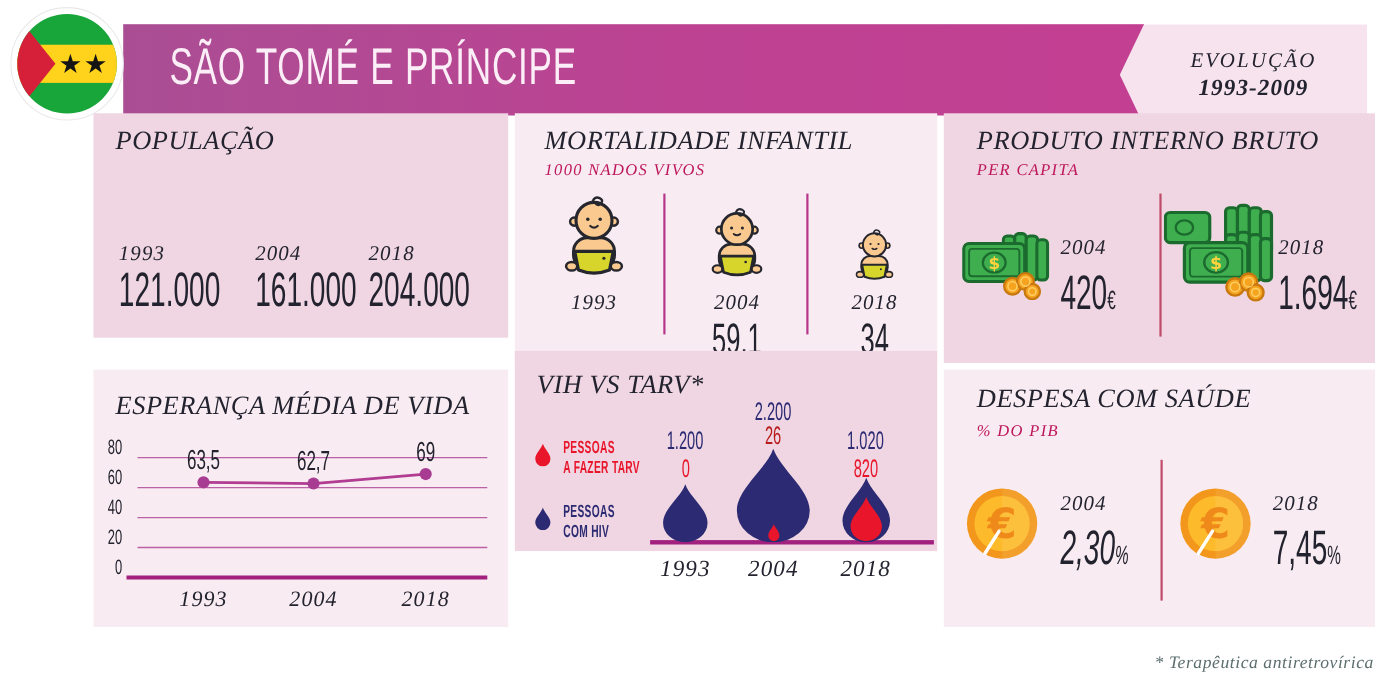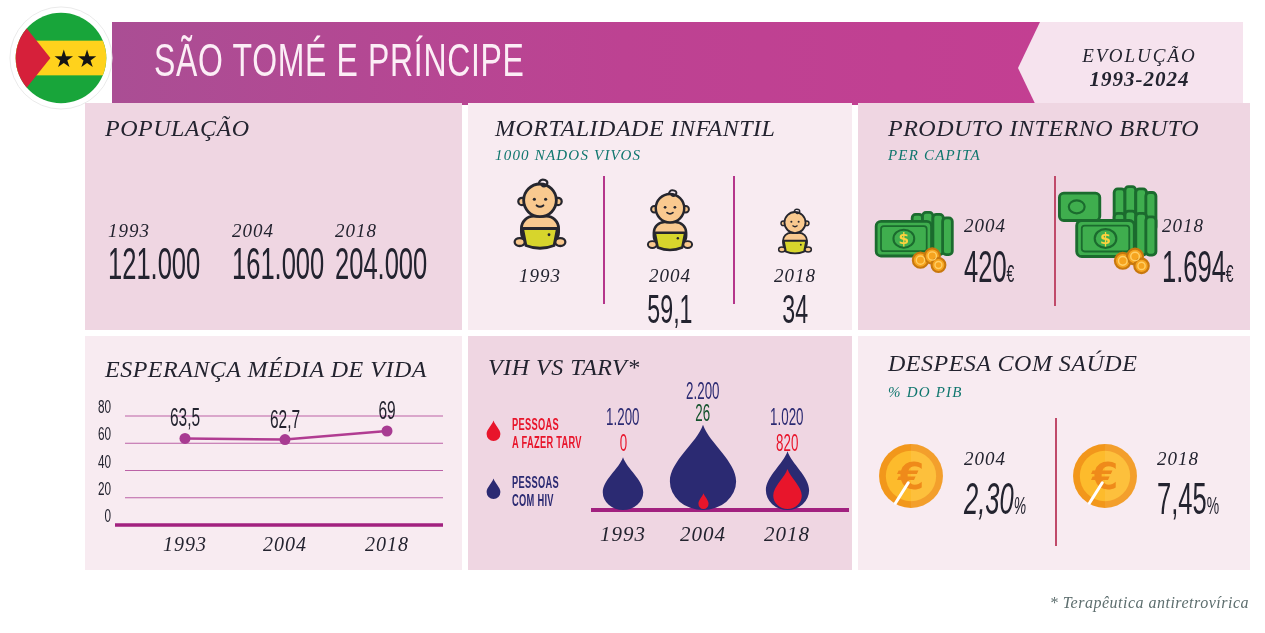--- a/index.html
+++ b/index.html
@@ -16,21 +16,21 @@
           display:flex;flex-direction:column;justify-content:center;align-items:center;padding-left:18px;box-sizing:border-box;}
   .ribbon-l1{font:italic 19px "Liberation Serif",serif;letter-spacing:2px;color:#23232f;}
   .ribbon-l2{font:italic 700 21px "Liberation Serif",serif;letter-spacing:1px;color:#23232f;}
   .flag-wrap{position:absolute;left:8px;top:5px;width:106px;height:106px;}
   
   .panel{position:absolute;}
   .bg-dark{background:#efd6e2;}
   .bg-light{background:#f8ebf1;}
   .ptitle{position:absolute;font:italic 24px "Liberation Serif",serif;letter-spacing:.5px;
           color:#23232f;white-space:nowrap;}
-  .psub{position:absolute;font:italic 15px "Liberation Serif",serif;letter-spacing:1.2px;color:#0f766e;white-space:nowrap;}
+  .psub{position:absolute;font:italic 15px "Liberation Serif",serif;letter-spacing:1.2px;color:#be185d;white-space:nowrap;}
   .pyear{font:italic 19px "Liberation Serif",serif;letter-spacing:1px;color:#23232f;white-space:nowrap;}
   .bigv{font-size:44px;line-height:1;color:#23232f;white-space:nowrap;}
   .midv{font-size:40px;line-height:1;color:#23232f;white-space:nowrap;}
   .unit{font-size:24px;}
   .nX{display:inline-block;transform:scaleX(.58);white-space:nowrap;}
   .oL{transform-origin:0 100%;}
   .oC{transform-origin:50% 100%;}
   .abs{position:absolute;}
   .vline{position:absolute;width:2px;background:#b5368b;}
   .center120{width:120px;text-align:center;}
@@ -43,40 +43,40 @@
 </head>
 <body>
 
 <div class="stage">
 
   <div class="banner">
     <span class="banner-title">SÃO TOMÉ E PRÍNCIPE</span>
   </div>
   <div class="ribbon">
     <span class="ribbon-l1">EVOLUÇÃO</span>
-    <span class="ribbon-l2">1993-2024</span>
+    <span class="ribbon-l2">1993-2009</span>
   </div>
   <div class="flag-wrap">
     <svg width="106" height="106" viewBox="0 0 110 110">
       <circle cx="55" cy="55" r="53" fill="#ffffff"></circle>
       <circle cx="55" cy="55" r="53" fill="none" stroke="#e9e9e9" stroke-width="1"></circle>
       <clipPath id="fc">
           <circle cx="55" cy="55" r="47"></circle>
         </clipPath>
       <g clip-path="url(#fc)">
         <rect width="110" height="110" fill="#18a53a"></rect>
         <rect y="37" width="110" height="36" fill="#ffd21c"></rect>
         <polygon points="0,0 44,55 0,110" fill="#d6203a"></polygon>
         <text x="58" y="64" text-anchor="middle" font-size="25" fill="#141414">★</text>
         <text x="82" y="64" text-anchor="middle" font-size="25" fill="#141414">★</text>
       </g>
     </svg>
   </div>
 
-  <div class="panel bg-dark" style="left:85px;top:103px;width:377px;height:227px;text-decoration:underline;">
+  <div class="panel bg-dark" style="left:85px;top:103px;width:377px;height:204px;text-decoration:underline;">
     <div class="ptitle" style="left:20px;top:12px;">POPULAÇÃO</div>
     <div class="abs" style="left:23px;top:117px;">
       <div class="pyear">1993</div>
       <div class="bigv"><span class="nX oL">121.000</span></div>
     </div>
     <div class="abs" style="left:147px;top:117px;">
       <div class="pyear">2004</div>
       <div class="bigv"><span class="nX oL">161.000</span></div>
     </div>
     <div class="abs" style="left:250px;top:117px;">
@@ -171,21 +171,21 @@
         <text x="100" y="165" text-anchor="middle" font-size="20" font-style="italic" letter-spacing="1" fill="#23232f" font-family="&quot;Liberation Serif&quot;,serif">1993</text>
         <circle cx="200" cy="53.57124999999999" r="5.5" fill="#a83b92"></circle>
         <text transform="translate(200 41.57124999999999) scale(.62 1)" text-anchor="middle" font-size="25" fill="#23232f" font-family="&quot;Liberation Sans&quot;,sans-serif">62,7</text>
         <text x="200" y="165" text-anchor="middle" font-size="20" font-style="italic" letter-spacing="1" fill="#23232f" font-family="&quot;Liberation Serif&quot;,serif">2004</text>
         <circle cx="302" cy="44.9875" r="5.5" fill="#a83b92"></circle>
         <text transform="translate(302 32.9875) scale(.62 1)" text-anchor="middle" font-size="25" fill="#23232f" font-family="&quot;Liberation Sans&quot;,sans-serif">69</text>
         <text x="302" y="165" text-anchor="middle" font-size="20" font-style="italic" letter-spacing="1" fill="#23232f" font-family="&quot;Liberation Serif&quot;,serif">2018</text>
       </svg>
   </div>
 
-  <div class="panel bg-dark" style="left:468px;top:336px;width:384px;height:234px;">
+  <div class="panel bg-dark" style="left:468px;top:319px;width:384px;height:182px;">
     <div class="ptitle" style="left:20px;top:18px;">VIH VS TARV*</div>
 
     <div class="abs" style="left:18px;top:80px;">
       <svg width="15" height="21" viewBox="0 0 100 140" preserveAspectRatio="none" style="position:absolute;left:0;top:4px;">
         <path d="M50 3 C 59 33, 96 62, 96 94 A 46 46 0 1 1 4 94 C 4 62, 41 33, 50 3 Z" fill="#e8152b"></path>
       </svg>
       <div class="leg-txt" style="margin-left:26px;color:#e8152b;">
         <span class="nX oL">PESSOAS</span><br>
         <span class="nX oL">A FAZER TARV</span>
       </div>
@@ -208,21 +208,21 @@
         <div class="vihlab" style="position: absolute; left: 105px; top: 70px; color: rgb(43, 42, 114);"><span class="nX oC">1.200</span></div>
         <div class="vihlab" style="position: absolute; left: 105px; top: 96px; color: rgb(232, 21, 43);"><span class="nX oC">0</span></div>
         <div class="vihyear" style="position: absolute; left: 95px; top: 186px;">1993</div>
         <div style="position: absolute; left: 199px; top: 87px;"><svg width="72" height="87" viewBox="0 0 100 140" preserveAspectRatio="none">
             <path d="M50 3 C 59 33, 96 62, 96 94 A 46 46 0 1 1 4 94 C 4 62, 41 33, 50 3 Z" fill="#2b2a72"></path>
           </svg></div>
         <div style="position: absolute; left: 229.5px; top: 157px;"><svg width="11" height="16" viewBox="0 0 100 140" preserveAspectRatio="none">
             <path d="M50 3 C 59 33, 96 62, 96 94 A 46 46 0 1 1 4 94 C 4 62, 41 33, 50 3 Z" fill="#e8152b"></path>
           </svg></div>
         <div class="vihlab" style="position: absolute; left: 185px; top: 44px; color: rgb(43, 42, 114);"><span class="nX oC">2.200</span></div>
-        <div class="vihlab" style="position: absolute; left: 185px; top: 66px; color: #14532d;"><span class="nX oC">26</span></div>
+        <div class="vihlab" style="position: absolute; left: 185px; top: 66px; color: #b91c1c;"><span class="nX oC">26</span></div>
         <div class="vihyear" style="position: absolute; left: 175px; top: 186px;">2004</div>
         <div style="position: absolute; left: 295.5px; top: 114px;"><svg width="47" height="60" viewBox="0 0 100 140" preserveAspectRatio="none">
             <path d="M50 3 C 59 33, 96 62, 96 94 A 46 46 0 1 1 4 94 C 4 62, 41 33, 50 3 Z" fill="#2b2a72"></path>
           </svg></div>
         <div style="position: absolute; left: 303.5px; top: 132px;"><svg width="31" height="41" viewBox="0 0 100 140" preserveAspectRatio="none">
             <path d="M50 3 C 59 33, 96 62, 96 94 A 46 46 0 1 1 4 94 C 4 62, 41 33, 50 3 Z" fill="#e8152b"></path>
           </svg></div>
         <div class="vihlab" style="position: absolute; left: 269px; top: 70px; color: rgb(43, 42, 114); text-decoration: underline;"><span class="nX oC">1.020</span></div>
         <div class="vihlab" style="position: absolute; left: 269px; top: 96px; color: rgb(232, 21, 43);"><span class="nX oC">820</span></div>
         <div class="vihyear" style="position: absolute; left: 259px; top: 186px;">2018</div>

